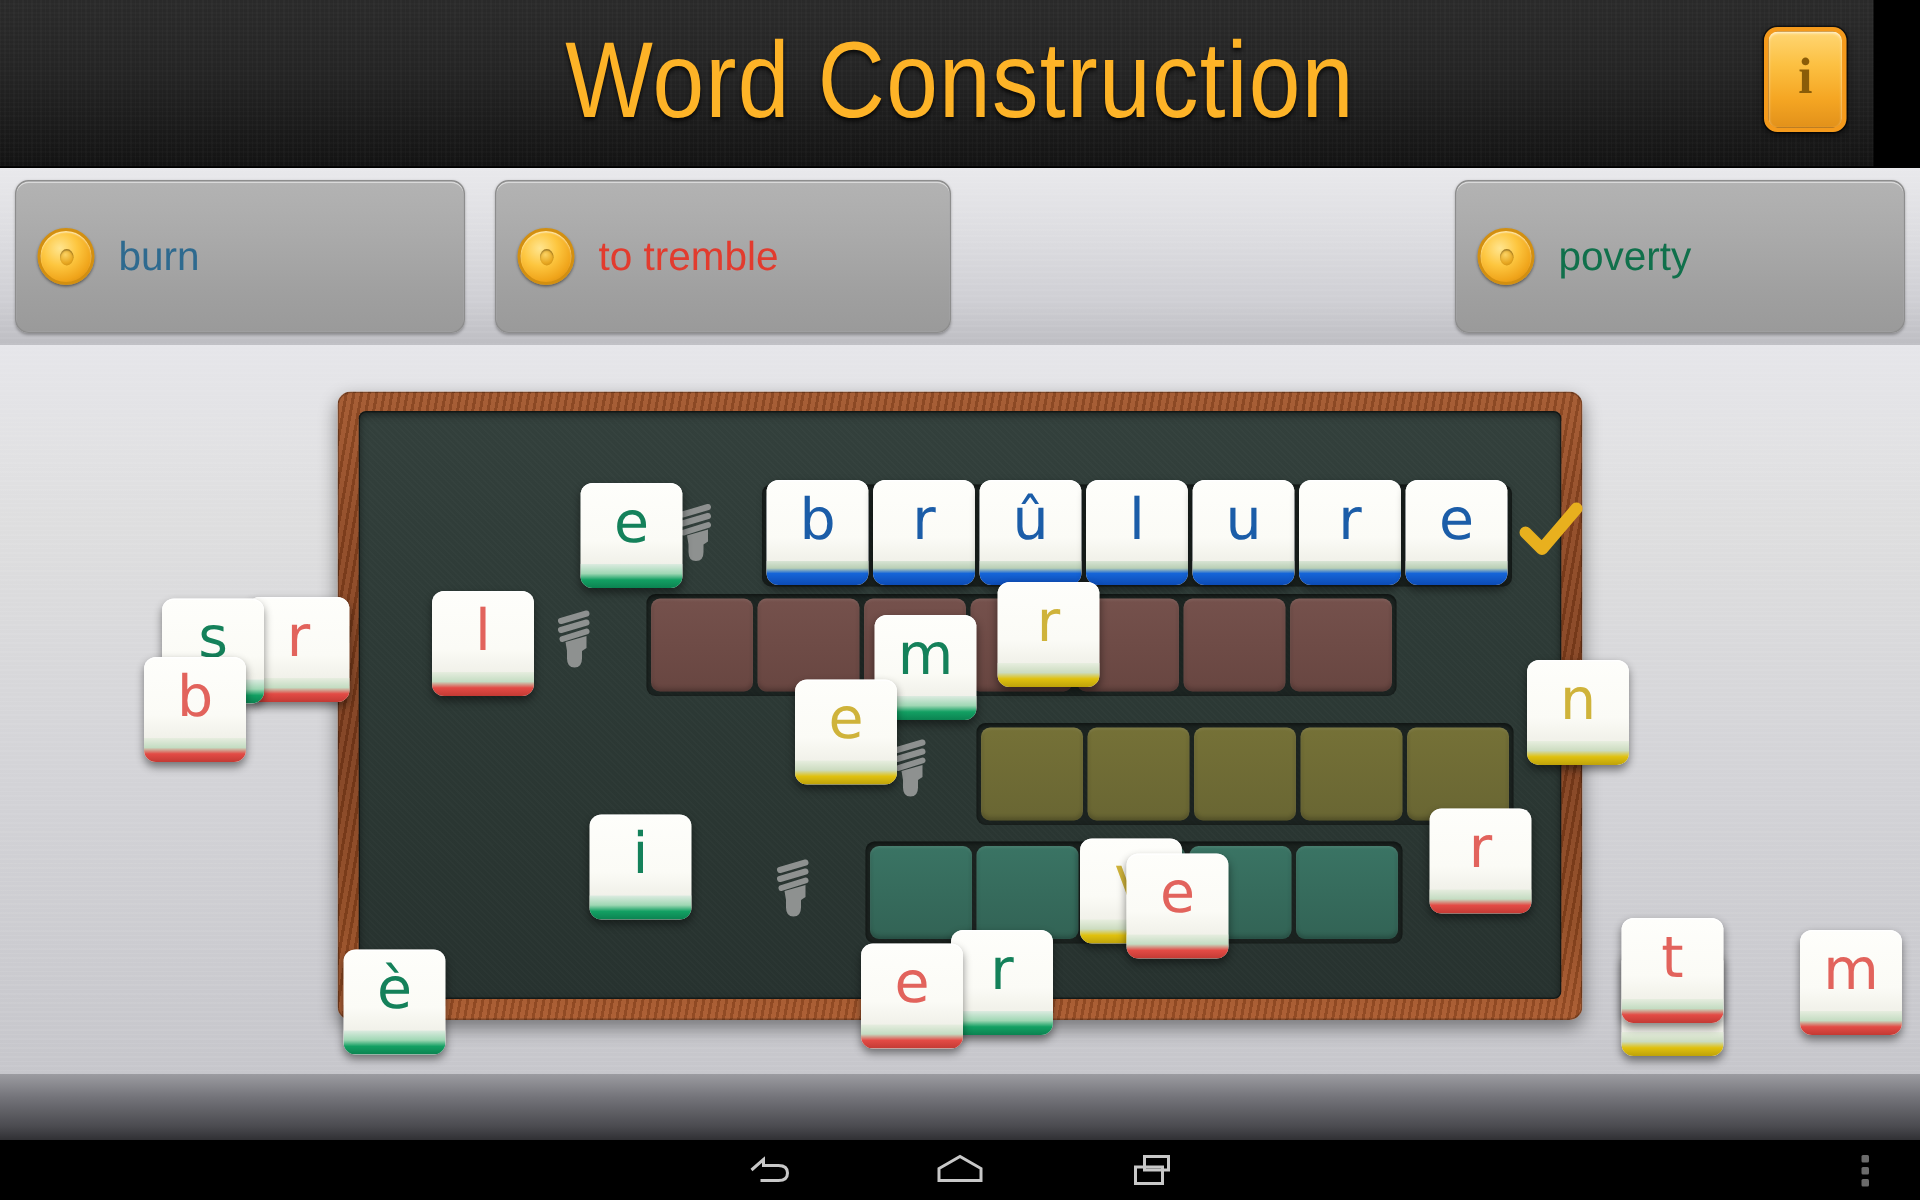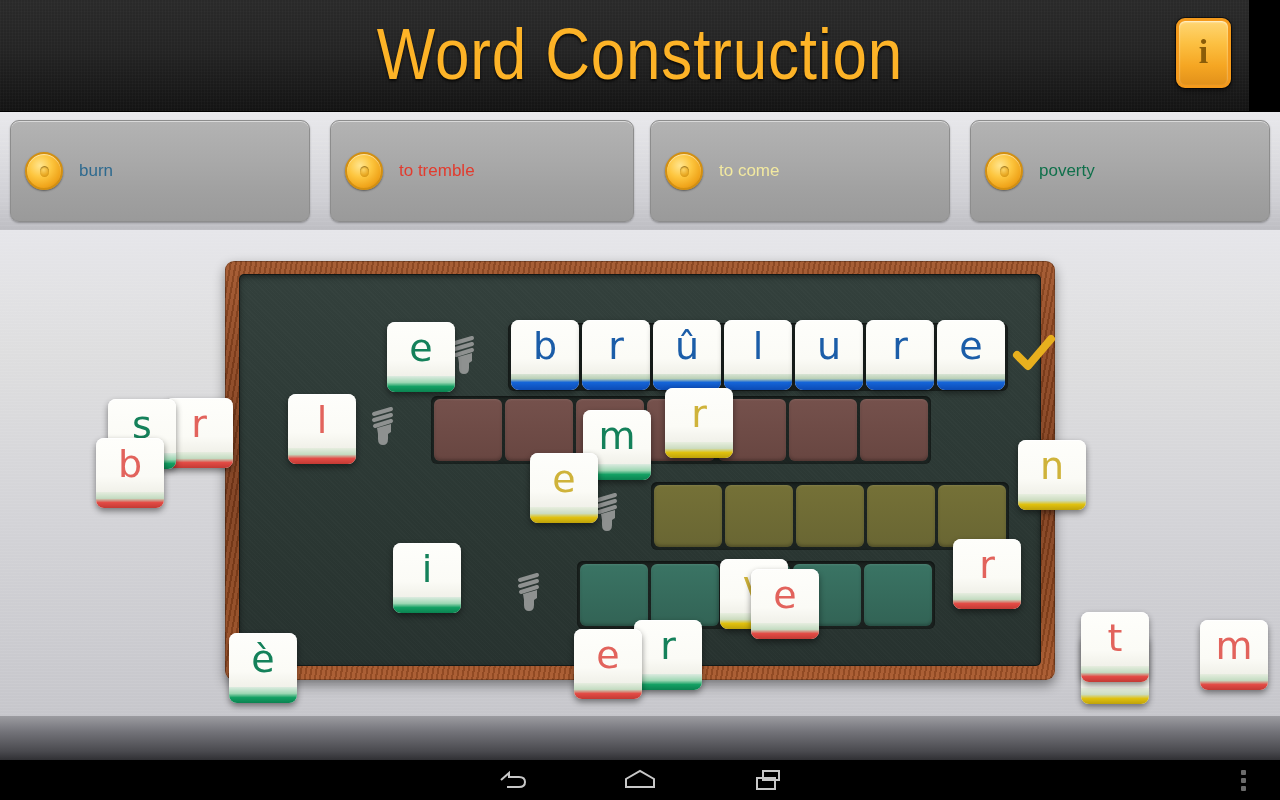--- a/index.html
+++ b/index.html
@@ -105,21 +105,21 @@
     width: 9px; height: 11px;
     margin-left: -4.5px; margin-top: -5.5px;
     border-radius: 50%;
     background: radial-gradient(circle at 40% 35%, #fbd365 0%, #e8a822 60%, #c5860e 100%);
     box-shadow: inset 0 1px 1px rgba(0,0,0,.35);
   }
   .clue-text {
     position: absolute;
     left: 68px; top: 50%;
     transform: translateY(-50%);
-    font-size: 17px;
+    font-size: 27px;
     line-height: 24px;
     white-space: nowrap;
   }
 
   
   .play-area {
     position: absolute;
     left: 0; top: 230px;
     width: 1280px;
     height: 490px;
@@ -260,24 +260,20 @@
 
   <div class="clue-bar" id="clue-bar">
       <div class="clue-card" style="left: 10px; width: 300px;">
         <div class="clue-coin"></div>
         <div class="clue-text" style="color: rgb(46, 106, 143);">burn</div>
       </div>
       <div class="clue-card" style="left: 330px; width: 304px;">
         <div class="clue-coin"></div>
         <div class="clue-text" style="color: rgb(226, 59, 46);">to tremble</div>
       </div>
-      <div class="clue-card" style="left: 650px; width: 300px;">
-        <div class="clue-coin"></div>
-        <div class="clue-text" style="color: rgb(242, 233, 160);">to come</div>
-      </div>
       <div class="clue-card" style="left: 970px; width: 300px;">
         <div class="clue-coin"></div>
         <div class="clue-text" style="color: rgb(16, 112, 75);">poverty</div>
       </div>
     </div>
 
   <div class="play-area"></div>
   <div class="floor-shadow"></div>
 
   <div class="board-frame">

